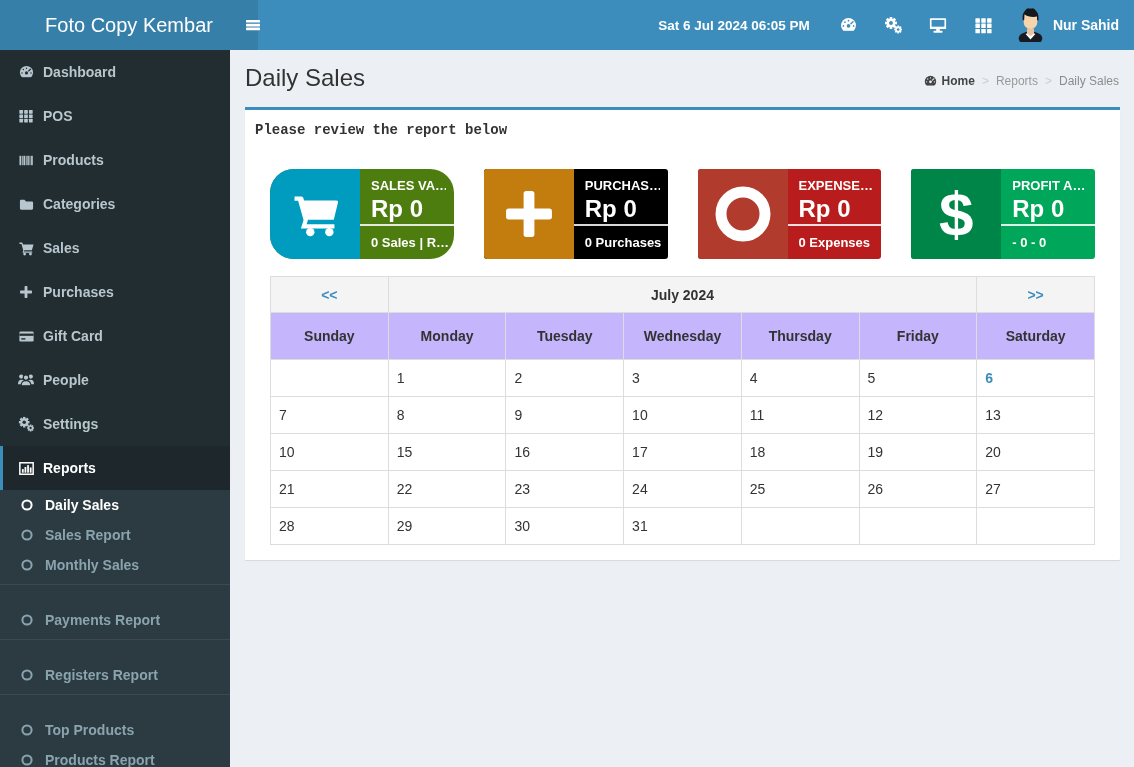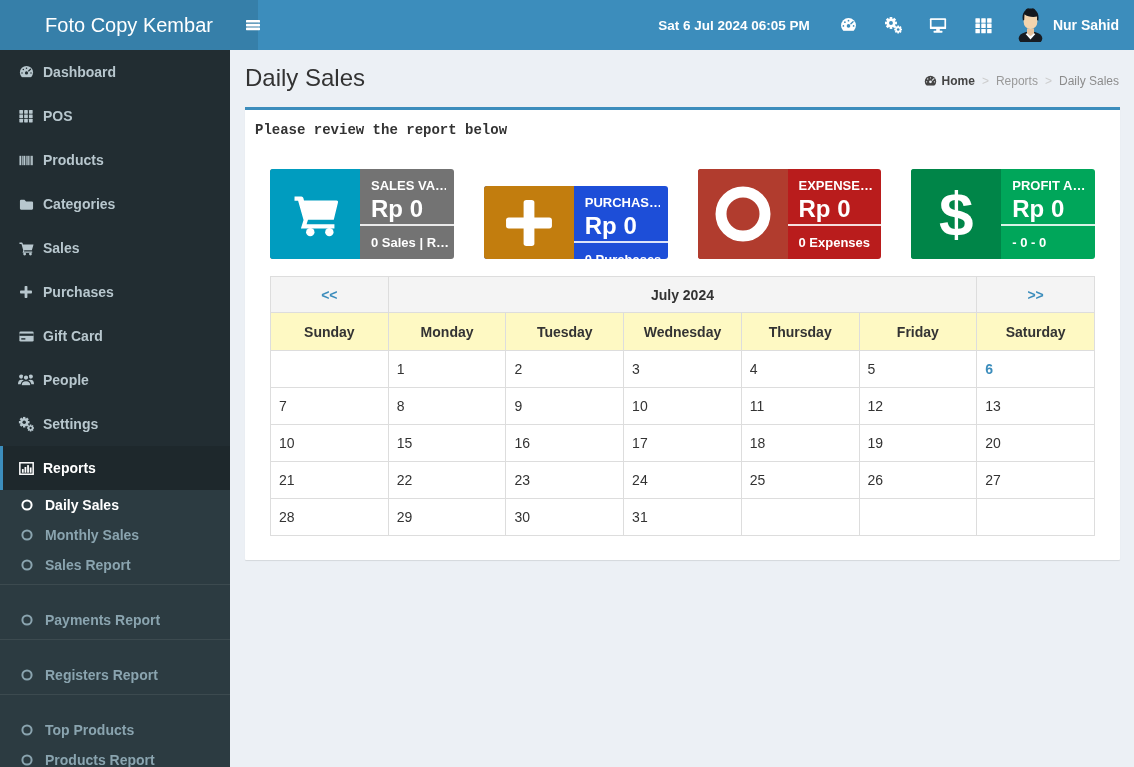--- a/index.html
+++ b/index.html
@@ -59,33 +59,33 @@
   .tiles { display: flex; gap: 30px; height: 90px; margin-top: 29px; }
   .tile { flex: 1; display: flex; color: #fff; border-radius: 3px; overflow: hidden; }
   .tile-icon { width: 90px; flex: 0 0 90px; display: flex; align-items: center; justify-content: center; }
   .tile-body { flex: 1; position: relative; min-width: 0; }
   .tile-label { position: absolute; left: 11px; right: 8px; top: 9px; font-size: 13px; font-weight: 700;
           white-space: nowrap; overflow: hidden; }
   .tile-value { position: absolute; left: 11px; top: 26px; font-size: 24px; font-weight: 700; }
   .tile-sep { position: absolute; left: 0; right: 0; top: 55px; height: 2px; background: rgba(255,255,255,0.85); }
   .tile-footer { position: absolute; left: 11px; right: 6px; top: 66px; font-size: 13px; font-weight: 700;
           white-space: nowrap; overflow: hidden; }
-  .tile-aqua   { background: #737373; } .tile-aqua .tile-icon   { background: #009cbf; }
-  .tile-orange { background: #1d4ed8; margin-top: 17px; } .tile-orange .tile-icon { background: #c27d0e; }
+  .tile-aqua   { background: #4d7c0f; border-radius: 24px; } .tile-aqua .tile-icon   { background: #009cbf; }
+  .tile-orange { background: #000000; } .tile-orange .tile-icon { background: #c27d0e; }
   .tile-red    { background: #b91c1c; } .tile-red .tile-icon    { background: #b13c2e; }
   .tile-green  { background: #00a65a; } .tile-green .tile-icon  { background: #008548; }
   .dollar-glyph { font-size: 62px; font-weight: 700; line-height: 1; font-family: "Liberation Sans", sans-serif; }
 
   
   .calendar { width: 100%; margin-top: 17px; border-collapse: collapse; table-layout: fixed; font-size: 14px; color: #333; }
   .calendar td, .calendar th { border: 1px solid #ddd; }
   .cal-head td { background: #f4f4f4; height: 36px; text-align: center; }
   .cal-nav { color: #3c8dbc; font-weight: 700; cursor: pointer; font-size: 14px; }
   .cal-month { font-weight: 700; }
-  .cal-days th { height: 38px; font-weight: 700; background: #fef9c3; }
+  .cal-days th { height: 47px; font-weight: 700; background: #c4b5fd; }
   .calendar tbody td { height: 37px; padding-left: 8px; vertical-align: middle; background: #fff; }
   .calendar tbody td.today { color: #3c8dbc; font-weight: 700; }
 
   svg { display: block; }
 </style>
 </head>
 <body>
 
 <svg width="0" height="0" style="position:absolute">
   <defs>
@@ -406,31 +406,31 @@
           <span>Daily Sales</span>
         </a>
           </li>
         <li>
             <a>
           <span class="si">
                 <svg width="12" height="12" viewBox="0 0 12 12">
                   <use href="#i-circle-o"></use>
                 </svg>
               </span>
-          <span>Monthly Sales</span>
+          <span>Sales Report</span>
         </a>
           </li>
         <li>
             <a>
           <span class="si">
                 <svg width="12" height="12" viewBox="0 0 12 12">
                   <use href="#i-circle-o"></use>
                 </svg>
               </span>
-          <span>Sales Report</span>
+          <span>Monthly Sales</span>
         </a>
           </li>
         <li class="grp">
             <a>
           <span class="si">
                 <svg width="12" height="12" viewBox="0 0 12 12">
                   <use href="#i-circle-o"></use>
                 </svg>
               </span>
           <span>Payments Report</span>

